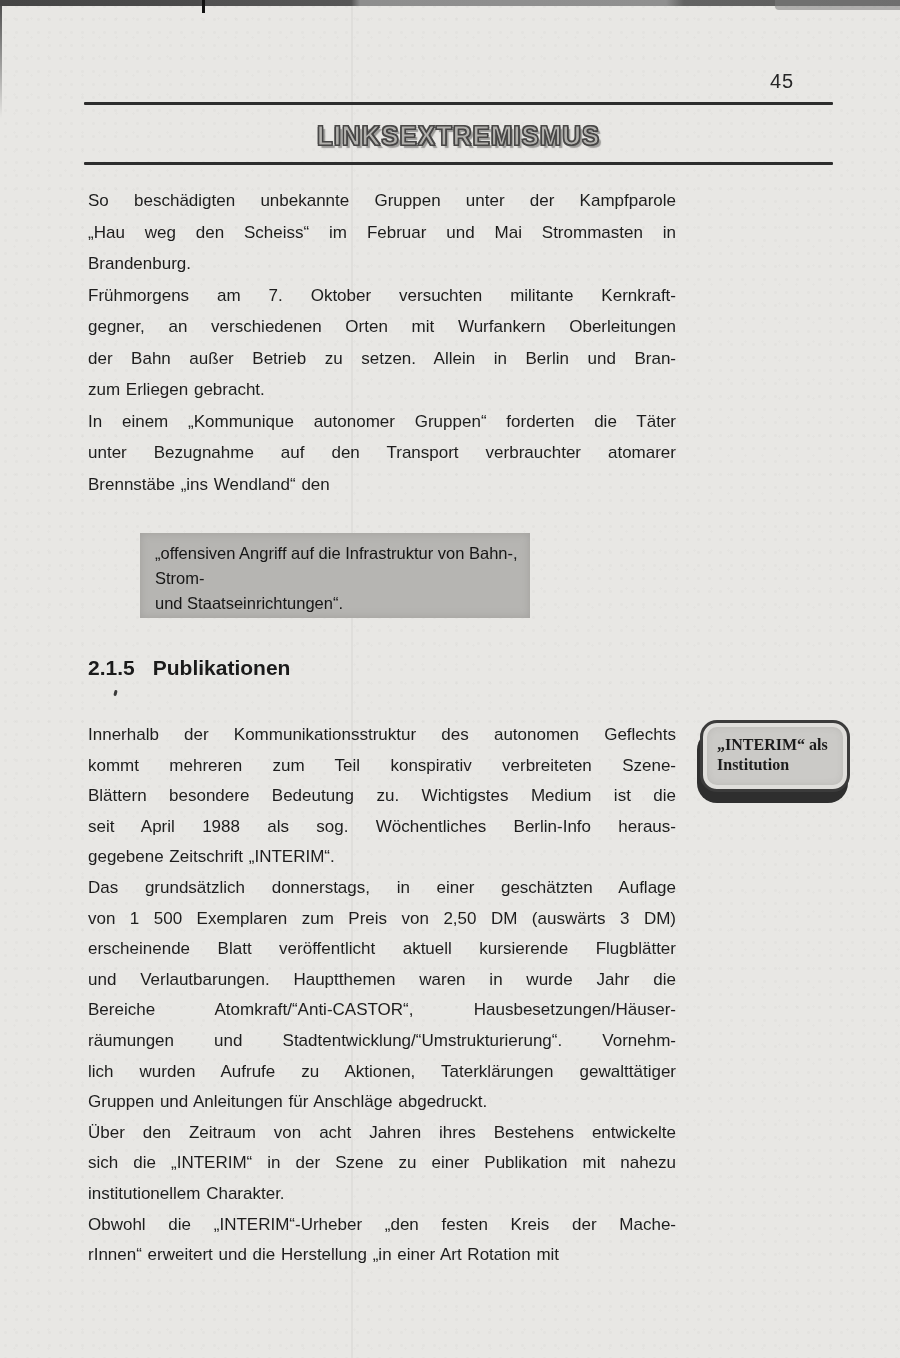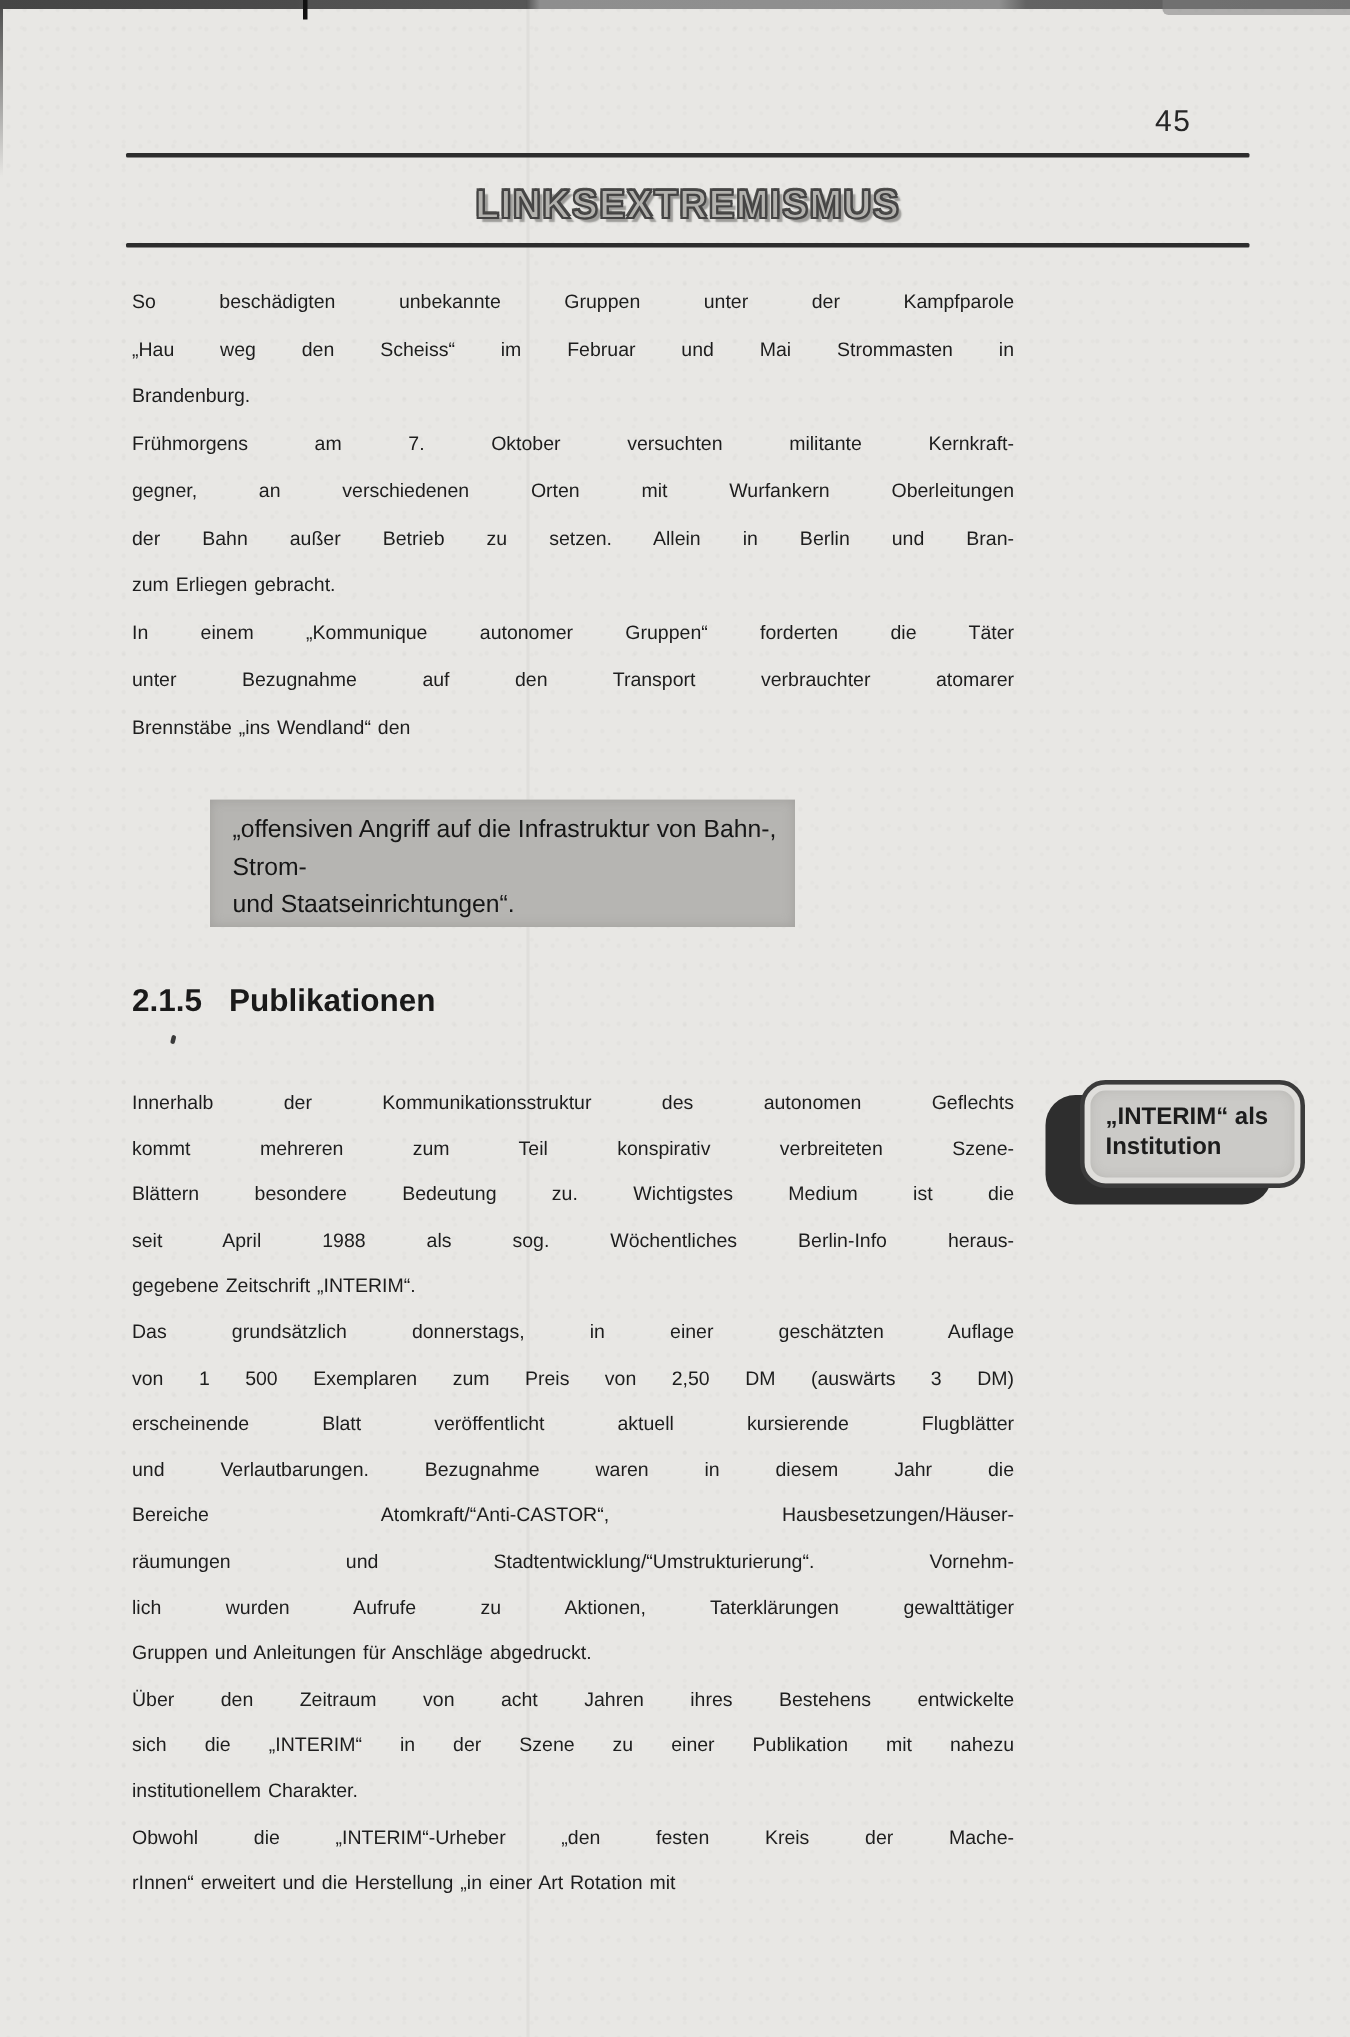--- a/index.html
+++ b/index.html
@@ -40,44 +40,44 @@
     font-size:27px;font-weight:bold;letter-spacing:1px;line-height:50px;
     color:#b3b2ae;
     -webkit-text-stroke:1.2px #444343;
     text-shadow:
       1px 1px 0 #4a4a49, -1px -1px 0 #52524f,
       1px -1px 0 #4a4a49, -1px 1px 0 #4a4a49,
       3px 3px 1px rgba(45,45,42,0.40);
     transform:scaleX(0.96);transform-origin:center;
   }
   
-  .text-block{position:absolute;left:88px;width:588px;font-size:13px;word-spacing:1px;}
+  .text-block{position:absolute;left:88px;width:588px;font-size:17px;word-spacing:1px;}
   .block-upper{top:185px;line-height:31.5px;}
   .block-lower{top:720px;line-height:30.6px;}
   .jl{text-align:justify;text-align-last:justify;white-space:normal;}
   .jl.end{text-align:justify;text-align-last:left;}
   
   .quote-box{
     position:absolute;left:140px;top:533px;width:390px;box-sizing:border-box;
     background:#b6b5b2;padding:8px 10px 2px 15px;
     font-size:16.5px;line-height:25px;color:#161616;
     box-shadow:inset 0 0 8px rgba(120,118,114,0.35);
   }
   
   .section-heading{position:absolute;left:88px;top:656px;font-size:21px;font-weight:bold;color:#1a1a1a;}
   .section-heading .sh-title{margin-left:18px;}
   .heading-speck{position:absolute;left:114px;top:690px;width:3px;height:6px;background:#3a3a3a;border-radius:2px;transform:rotate(14deg);}
   
   .note-shadow{position:absolute;left:697px;top:730px;width:151px;height:73px;background:#2e2e2e;border-radius:20px;}
   .note-box{
-    position:absolute;left:720px;top:720px;width:150px;height:72px;box-sizing:border-box;
+    position:absolute;left:700px;top:720px;width:150px;height:72px;box-sizing:border-box;
     background:#cbcac7;border:3px solid #3b3b3b;border-radius:17px;
     box-shadow:inset 0 0 0 4px #dfdedb, inset 0 0 10px rgba(110,108,104,0.45);
     padding:12px 6px 0 14px;
-    font-size:16px;font-weight:bold;line-height:20px;color:#1c1c1c;
+    font-size:16px;font-weight:bold;line-height:20px;color:#1c1c1c;font-family:Liberation Serif, serif;
   }
 </style>
 </head>
 <body>
 
 <div class="page">
 
   <div class="top-bar"></div>
   <div class="top-bar-tick"></div>
   <div class="top-corner"></div>
@@ -126,21 +126,21 @@
       <div class="jl">Innerhalb der Kommunikationsstruktur des autonomen Geflechts</div>
       <div class="jl">kommt mehreren zum Teil konspirativ verbreiteten Szene-</div>
       <div class="jl">Blättern besondere Bedeutung zu. Wichtigstes Medium ist die</div>
       <div class="jl">seit April 1988 als sog. Wöchentliches Berlin-Info heraus-</div>
       <div class="jl end">gegebene Zeitschrift „INTERIM“.</div>
     </div>
     <div>
       <div class="jl">Das grundsätzlich donnerstags, in einer geschätzten Auflage</div>
       <div class="jl">von 1 500 Exemplaren zum Preis von 2,50 DM (auswärts 3 DM)</div>
       <div class="jl">erscheinende Blatt veröffentlicht aktuell kursierende Flugblätter</div>
-      <div class="jl">und Verlautbarungen. Bezugnahme waren in diesem Jahr die</div>
+      <div class="jl">und Verlautbarungen. Hauptthemen waren in wurde Jahr die</div>
       <div class="jl">Bereiche Atomkraft/“Anti-CASTOR“, Hausbesetzungen/Häuser-</div>
       <div class="jl">räumungen und Stadtentwicklung/“Umstrukturierung“. Vornehm-</div>
       <div class="jl">lich wurden Aufrufe zu Aktionen, Taterklärungen gewalttätiger</div>
       <div class="jl end">Gruppen und Anleitungen für Anschläge abgedruckt.</div>
     </div>
     <div>
       <div class="jl">Über den Zeitraum von acht Jahren ihres Bestehens entwickelte</div>
       <div class="jl">sich die „INTERIM“ in der Szene zu einer Publikation mit nahezu</div>
       <div class="jl end">institutionellem Charakter.</div>
     </div>

